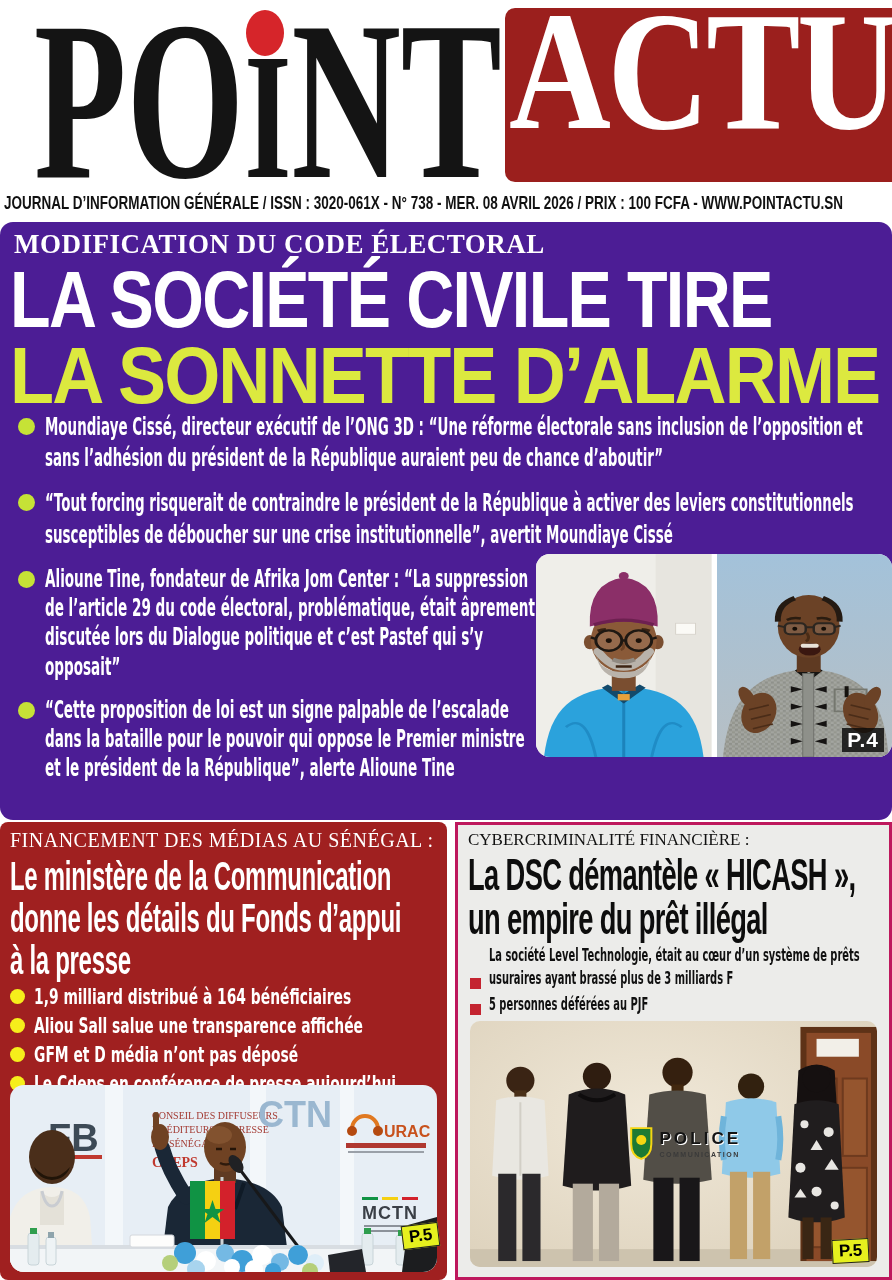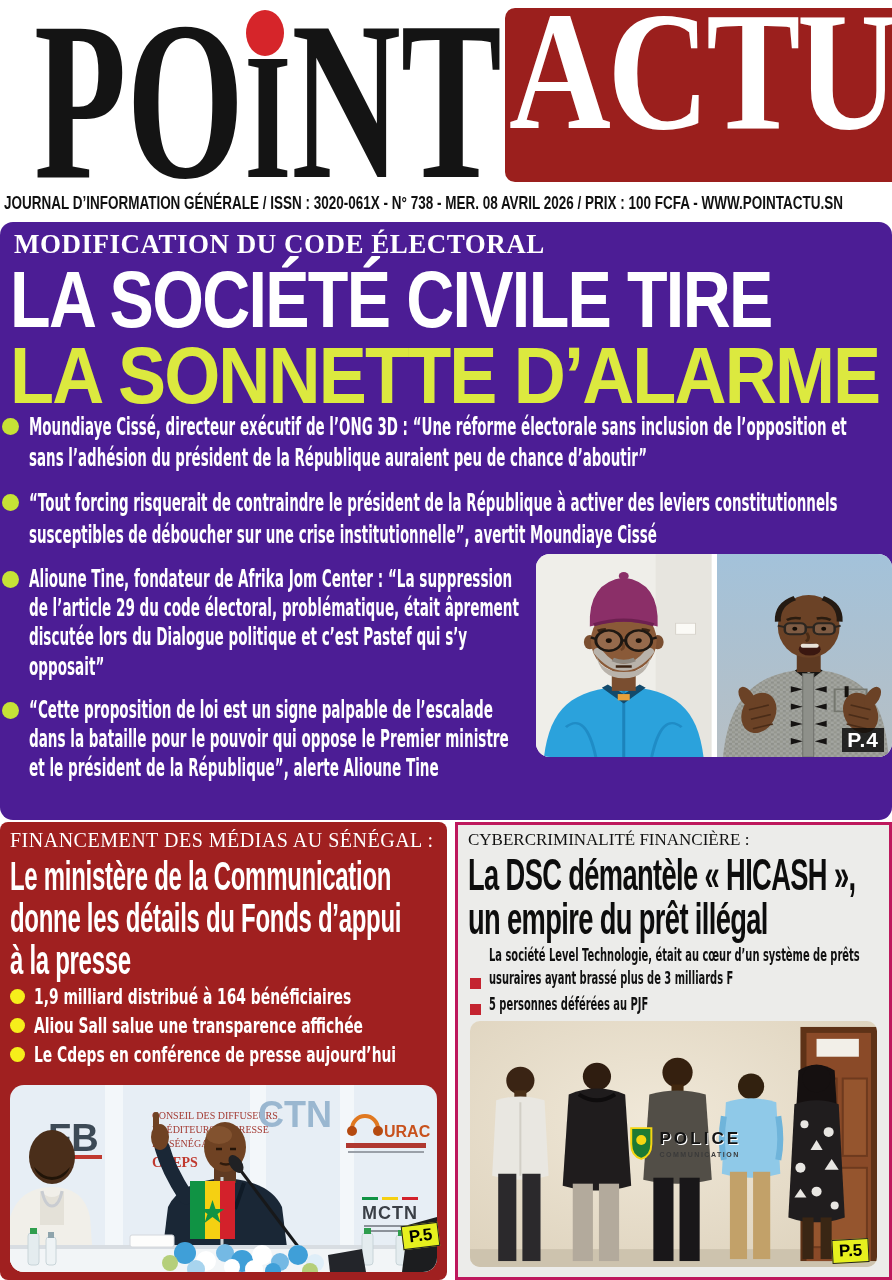--- a/index.html
+++ b/index.html
@@ -26,21 +26,21 @@
                        width:1250px; transform:scaleX(0.71); transform-origin:left top; white-space:nowrap; }
 
   
   .lead { position:absolute; top:222px; left:0; width:892px; height:598px; background:#4c1d95;border-radius:13px; }
   .lead-kicker { position:absolute; top:8px; left:14px; font:bold 27px/1.1 "Liberation Serif", serif;
                  color:#fff; letter-spacing:0.5px; white-space:nowrap; }
   .lh1,.lh2 { position:absolute; left:10px; font:bold 80px/0.95 "Liberation Sans", sans-serif;
               letter-spacing:-2px; white-space:nowrap; transform-origin:left top; }
   .lh1 { top:40px; color:#fff; transform:scaleX(0.83); }
   .lh2 { top:116px; color:#dce93f; transform:scaleX(0.90); }
-  .lead-bullets { position:absolute; top:190px; left:2px; right:0; }
+  .lead-bullets { position:absolute; top:190px; left:18px; right:0; }
   .lb { display:flex; align-items:flex-start; margin-bottom:14px; }
   .lb .dot { flex:none; width:17px; height:17px; border-radius:50%; background:#c6e236; margin:6px 10px 0 0; }
   .lbt-clip { flex:1; min-width:0; }
   .lbt { font:bold 24px/1.3 "DejaVu Sans", sans-serif; color:#fff;
          width:1500px; transform:scaleX(0.56); transform-origin:left top; }
   .lb.narrow .lbt { width:880px; transform:scaleX(0.565); line-height:1.22; }
   .lead-photos { position:absolute; top:332px; right:0; width:356px; height:203px;
                  background:#fff; border-radius:14px; overflow:hidden; display:flex; gap:5px; }
   .lead-photos svg { flex:1; height:100%; }
   .p4 { position:absolute; bottom:5px; right:8px; font:bold 21px "Liberation Sans", sans-serif;
@@ -228,20 +228,26 @@
       </div>
       <div class="sb">
         <span class="ydot"></span>
         <div class="sbt-clip">
             <div class="sbt">Aliou Sall salue une transparence affichée</div>
           </div>
       </div>
       <div class="sb">
         <span class="ydot"></span>
         <div class="sbt-clip">
+            <div class="sbt">GFM et D média n’ont pas déposé</div>
+          </div>
+      </div>
+      <div class="sb">
+        <span class="ydot"></span>
+        <div class="sbt-clip">
             <div class="sbt">Le Cdeps en conférence de presse aujourd’hui</div>
           </div>
       </div>
     </div>
 
     <div class="ls-photo">
       <svg viewBox="0 0 427 187" preserveAspectRatio="none">
         <rect width="427" height="187" fill="#e7eef5"></rect>
         <rect x="95" y="0" width="18" height="187" fill="#f3f7fa"></rect>
         <rect x="240" y="0" width="16" height="187" fill="#f3f7fa"></rect>

